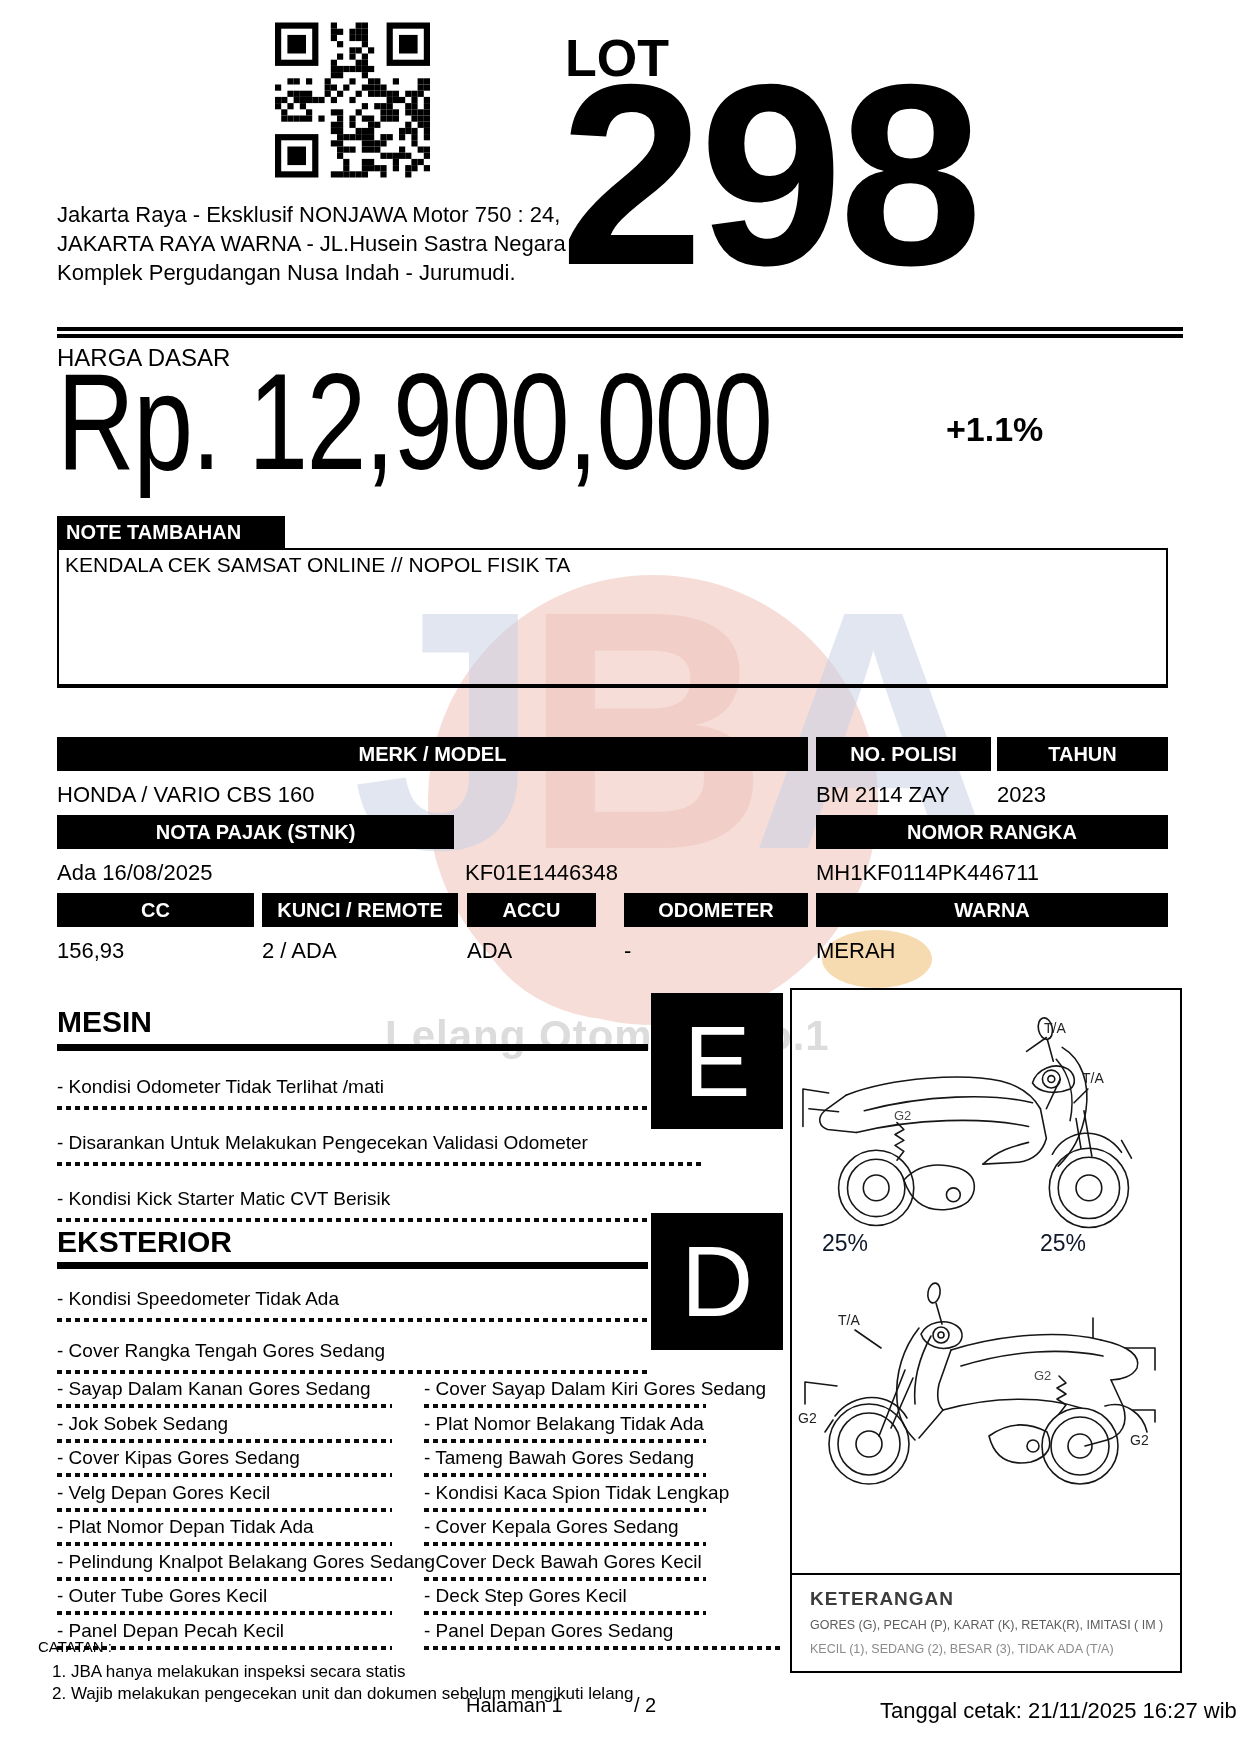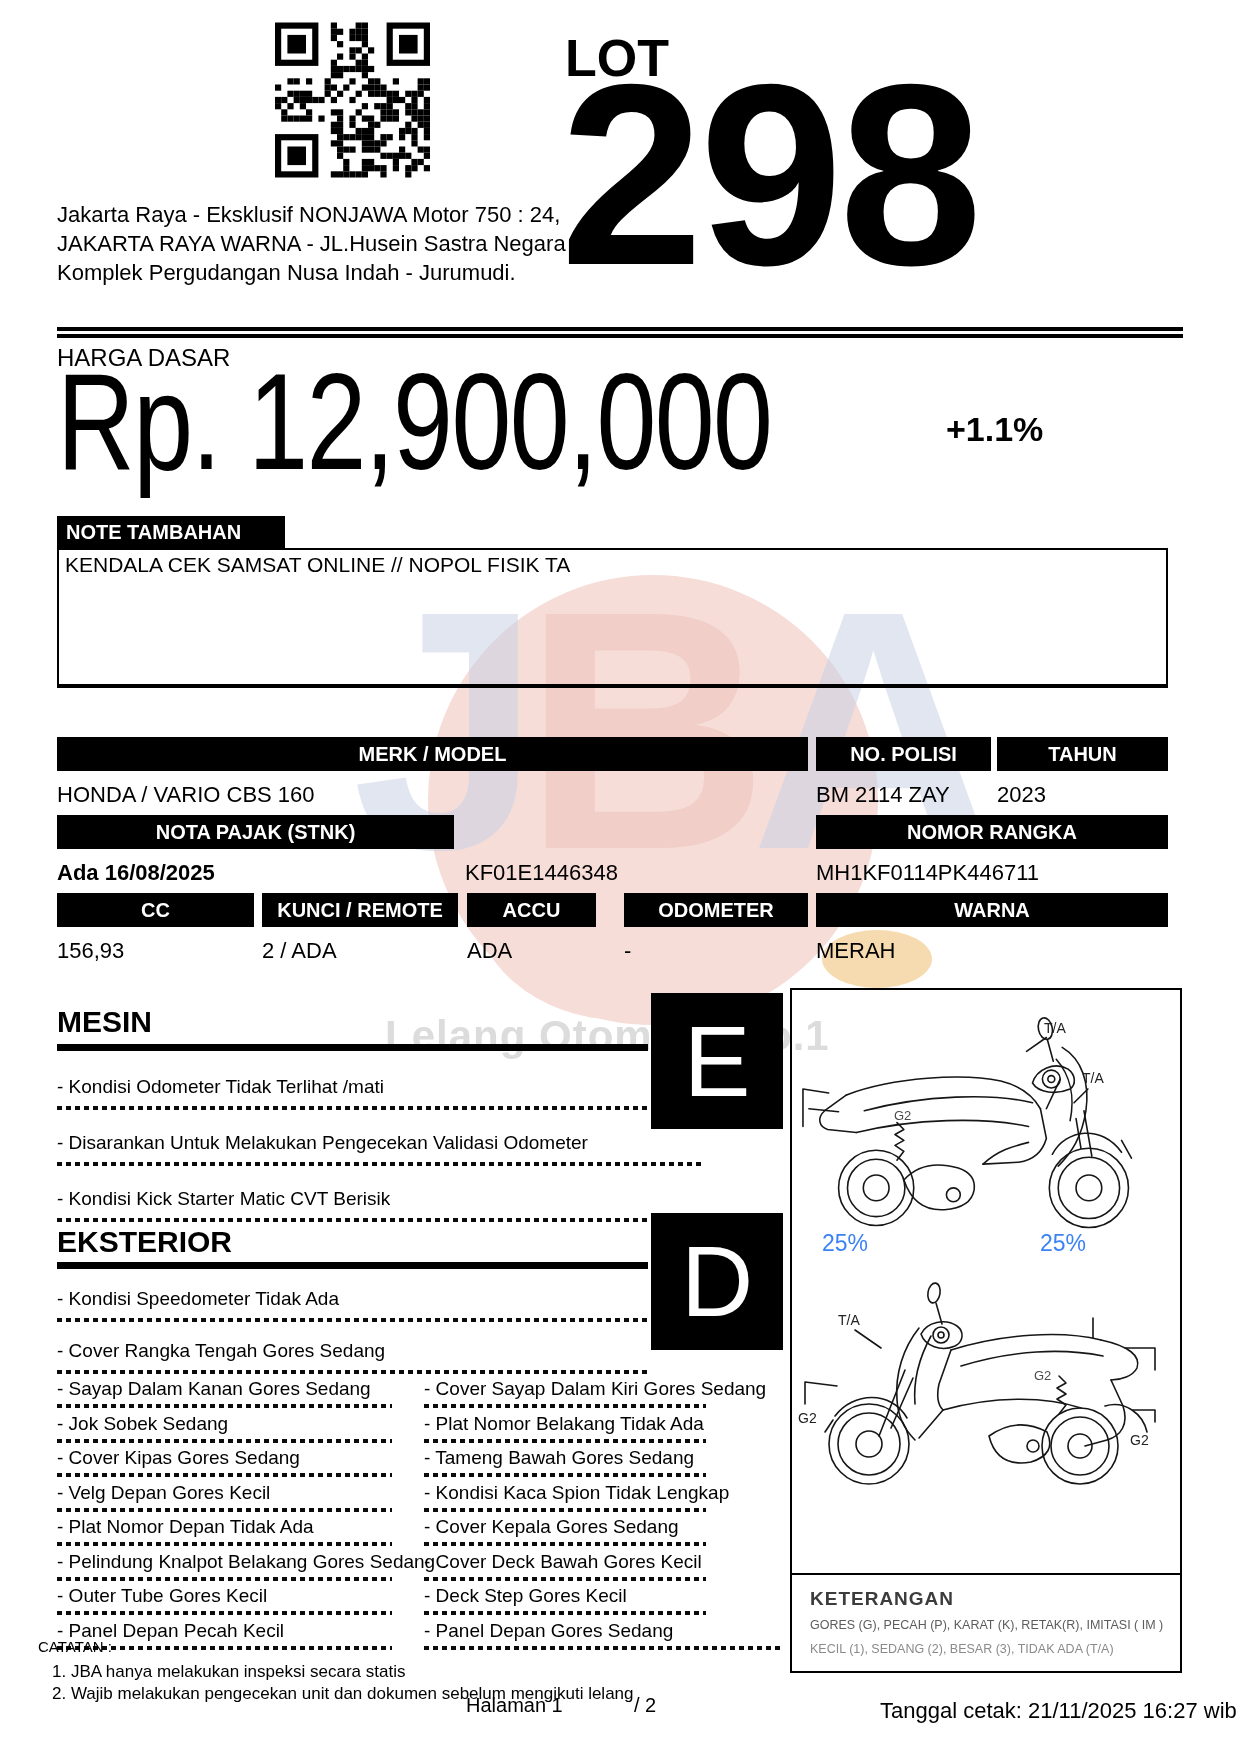--- a/index.html
+++ b/index.html
@@ -46,21 +46,21 @@
   .sec-rule { height:7px; background:#000; }
   .grade-box { position:absolute; width:132px; background:#000; color:#fff; text-align:center; }
   .grade-box span { font-size:100px; line-height:1; }
   .item { position:absolute; font-size:19px; white-space:nowrap; }
   .dot { position:absolute; height:4px;
     background-image:repeating-linear-gradient(90deg,#0b0b0b 0 5px,transparent 5px 9px); }
   .panel { left:790px; top:988px; width:392px; height:685px; border:2px solid #000; background:transparent; }
   .panel svg { position:absolute; left:1px; }
   .bike-label { position:absolute; font-size:14px; color:#222; white-space:nowrap; }
   .bike-label.small { font-size:13px; color:#4a4a4a; }
-  .pct { position:absolute; font-size:23px; color:#3b82f6; }
+  .pct { position:absolute; font-size:23px; color:#0f172a; }
   .ket-divider { position:absolute; left:0; top:583px; width:100%; border-top:2px solid #000; }
   .ket-title { position:absolute; left:18px; top:598px; font-size:19px; font-weight:600;
     color:#3c3c3c; letter-spacing:1px; }
   .ket-line1 { position:absolute; left:18px; top:628px; font-size:12.5px; color:#5d5d5d; white-space:nowrap; }
   .ket-line2 { position:absolute; left:18px; top:652px; font-size:12.5px; color:#8a8a8a; white-space:nowrap; }
   .catatan-title { left:38px; top:1638px; font-size:15px; }
   .catatan-item { font-size:17px; left:52px; }
   .footer-page { left:466px; top:1694px; font-size:20px; }
   .footer-page2 { left:634px; top:1694px; font-size:20px; }
   .footer-print { left:880px; top:1698px; width:316px; font-size:22px; text-align:right; white-space:nowrap; }
@@ -310,21 +310,21 @@
 
     <div class="th" style="left:57px;  top:737px; width:751px;">MERK / MODEL</div>
     <div class="th" style="left:816px; top:737px; width:175px;">NO. POLISI</div>
     <div class="th" style="left:997px; top:737px; width:171px;">TAHUN</div>
     <div class="td" style="left:57px;  top:782px; width:751px;">HONDA / VARIO CBS 160</div>
     <div class="td" style="left:816px; top:782px; width:175px;">BM 2114 ZAY</div>
     <div class="td" style="left:997px; top:782px; width:171px;">2023</div>
 
     <div class="th" style="left:57px;  top:815px; width:397px;">NOTA PAJAK (STNK)</div>
     <div class="th" style="left:816px; top:815px; width:352px;">NOMOR RANGKA</div>
-    <div class="td" style="left:57px;  top:860px; width:397px;font-weight:bold;">Ada 16/08/2025</div>
+    <div class="td" style="left:57px;  top:860px; width:397px;">Ada 16/08/2025</div>
     <div class="td" style="left:465px; top:860px; width:343px;">KF01E1446348</div>
     <div class="td" style="left:816px; top:860px; width:352px;">MH1KF0114PK446711</div>
 
     <div class="th" style="left:57px;  top:893px; width:197px;">CC</div>
     <div class="th" style="left:262px; top:893px; width:196px;">KUNCI / REMOTE</div>
     <div class="th" style="left:467px; top:893px; width:129px;">ACCU</div>
     <div class="th" style="left:624px; top:893px; width:184px;">ODOMETER</div>
     <div class="th" style="left:816px; top:893px; width:352px;">WARNA</div>
     <div class="td" style="left:57px;  top:938px; width:197px;">156,93</div>
     <div class="td" style="left:262px; top:938px; width:196px;">2 / ADA</div>

